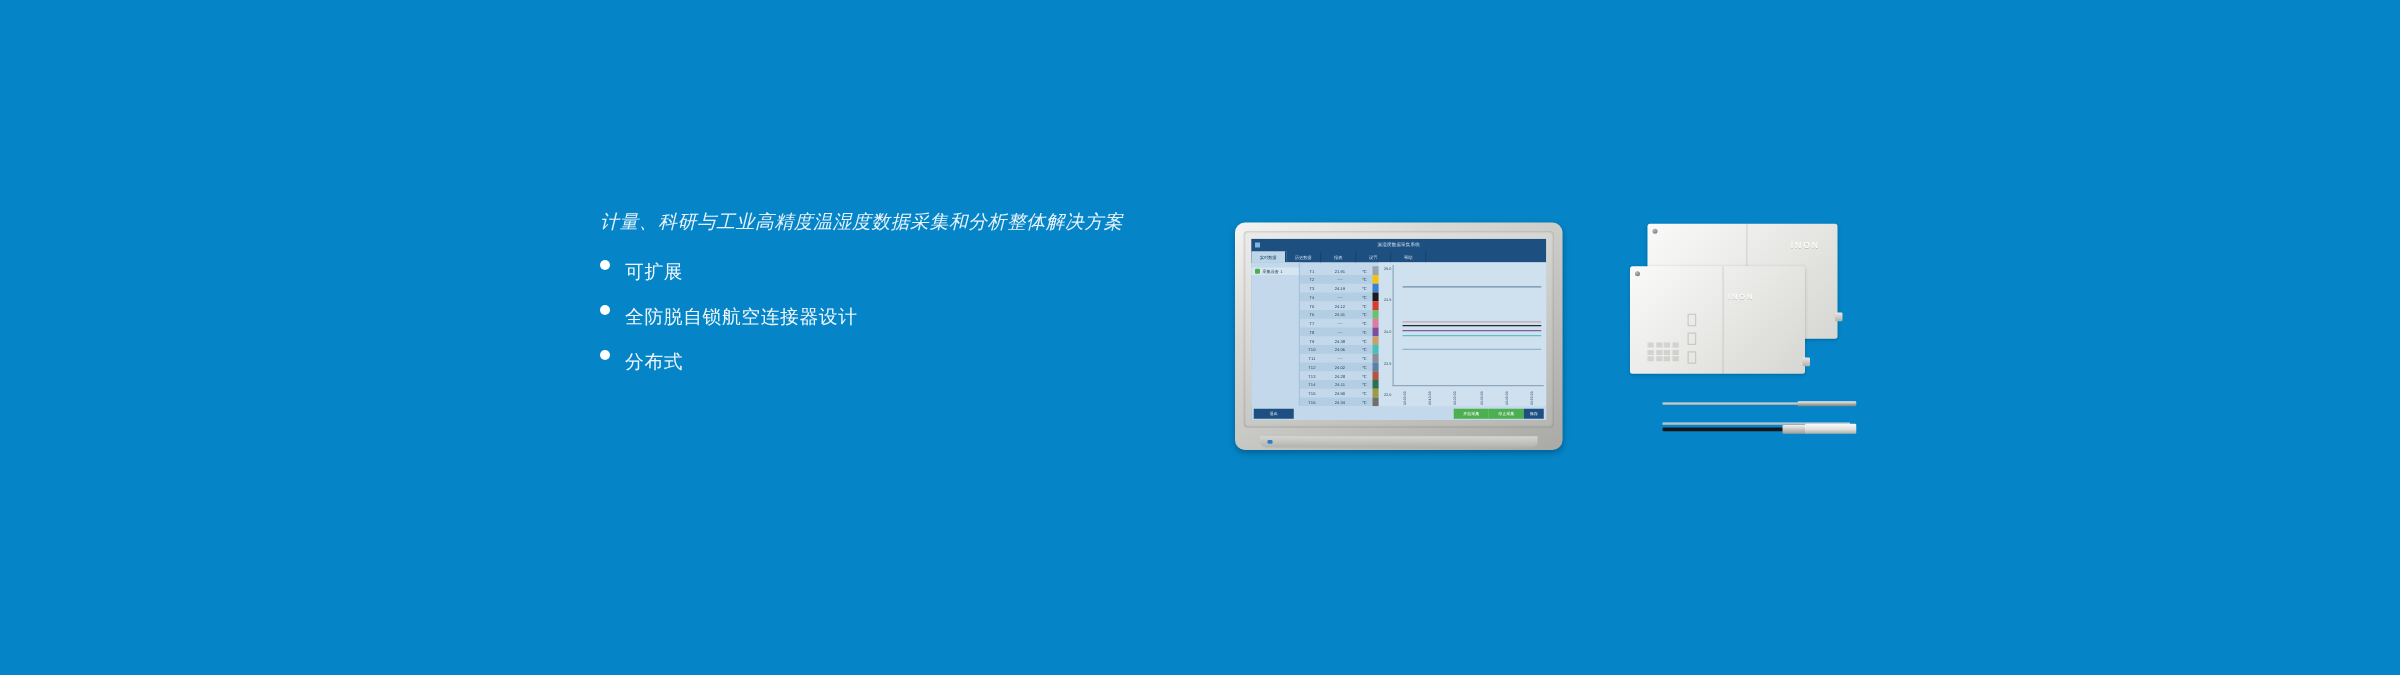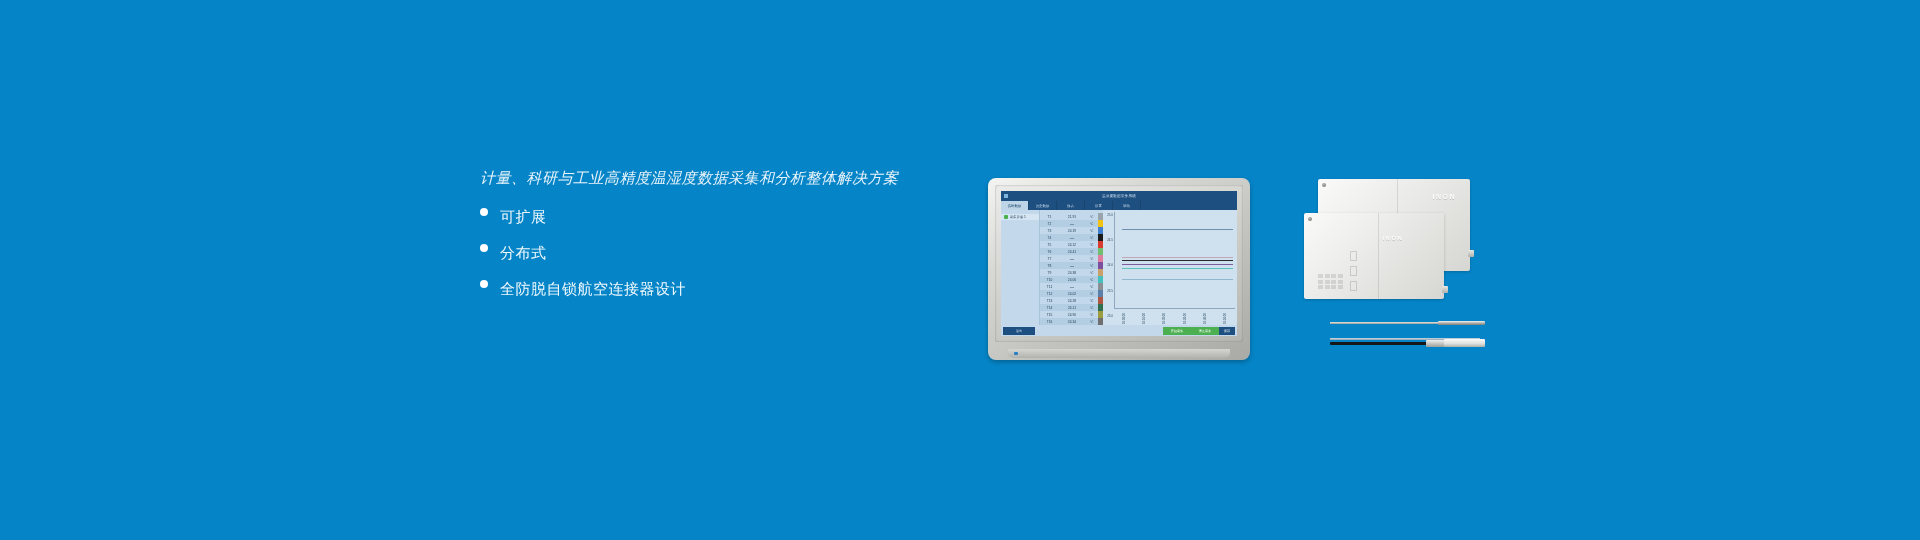--- a/index.html
+++ b/index.html
@@ -426,25 +426,25 @@
 
   <div class="copy">
     <p class="subhead">计量、科研与工业高精度温湿度数据采集和分析整体解决方案</p>
     <ul class="feature-list">
       <li class="feature-item">
         <span class="bullet-dot"></span>
         <span class="feature-label">可扩展</span>
       </li>
       <li class="feature-item">
         <span class="bullet-dot"></span>
-        <span class="feature-label">分布式</span>
+        <span class="feature-label">全防脱自锁航空连接器设计</span>
       </li>
       <li class="feature-item">
         <span class="bullet-dot"></span>
-        <span class="feature-label">全防脱自锁航空连接器设计</span>
+        <span class="feature-label">分布式</span>
       </li>
     </ul>
   </div>
 
   <div class="monitor">
     <div class="monitor-frame"></div>
     <div class="monitor-inner-bezel"></div>
 
     <div class="screen">
 

